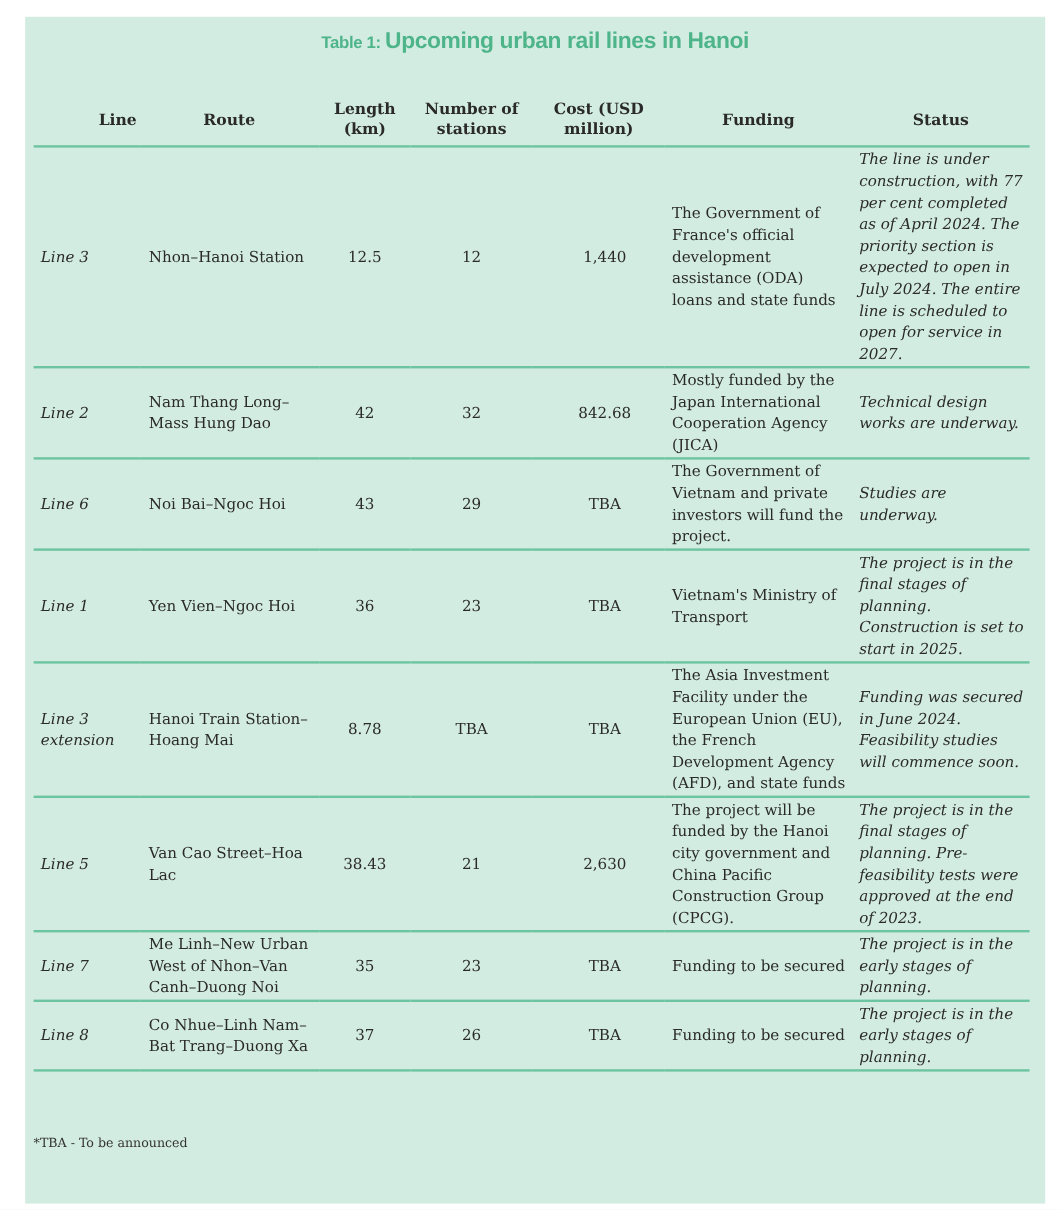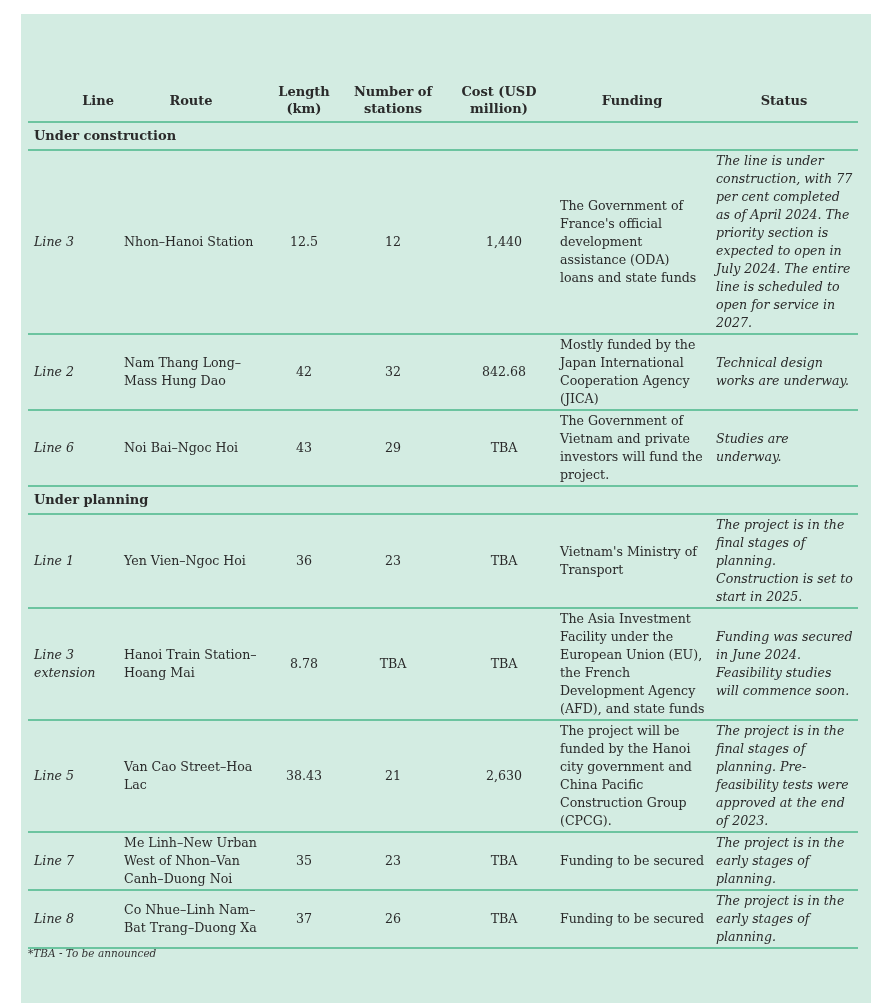--- a/index.html
+++ b/index.html
@@ -40,47 +40,47 @@
   }
   td.c-line { padding-left: 6px; width: 78px; font-style: italic; }
   td.c-route { width: 138px; padding-left: 8px; }
   td.c-len, td.c-st, td.c-cost { text-align: center; }
   td.c-len { width: 68px; }
   td.c-st { width: 94px; }
   td.c-cost { width: 92px; padding-left: 14px; }
   td.c-fund { width: 146px; padding-left: 6px; }
   td.c-status { padding-left: 6px; font-style: italic; }
   .note {
-    position: absolute; left: 7px; font-style: italic;
+    position: absolute; left: 7px; 
     font-size: 10.5px; color: #333;
   }
   .note.tba { top: 933px; }
   .note.src { top: 1002px; }
 </style>
 </head>
 <body>
 
 <div class="panel">
+  <div class="title">
+    <span class="prefix">Table 1: </span><span>Upcoming urban rail lines in Hanoi</span>
+  </div>
 
   <table>
     <thead>
       <tr>
         <th class="col-line">Line</th>
         <th>Route</th>
         <th>Length (km)</th>
         <th>Number of stations</th>
         <th>Cost (USD million)</th>
         <th>Funding</th>
         <th>Status</th>
       </tr>
     </thead>
     <tbody id="tbody">
-        <tr>
-          <td colspan="7" class="section">Under construction</td>
-        </tr>
         <tr>
           <td class="c-line">Line 3</td>
           <td class="c-route">Nhon–Hanoi Station</td>
           <td class="c-len">12.5</td>
           <td class="c-st">12</td>
           <td class="c-cost">1,440</td>
           <td class="c-fund">The Government of France's official development assistance (ODA) loans and state funds</td>
           <td class="c-status">The line is under construction, with 77 per cent completed as of April 2024. The priority section is expected to open in July 2024. The entire line is scheduled to open for service in 2027.</td>
         </tr>
         <tr>
@@ -93,23 +93,20 @@
           <td class="c-status">Technical design works are underway.</td>
         </tr>
         <tr>
           <td class="c-line">Line 6</td>
           <td class="c-route">Noi Bai–Ngoc Hoi</td>
           <td class="c-len">43</td>
           <td class="c-st">29</td>
           <td class="c-cost">TBA</td>
           <td class="c-fund">The Government of Vietnam and private investors will fund the project.</td>
           <td class="c-status">Studies are underway.</td>
-        </tr>
-        <tr>
-          <td colspan="7" class="section">Under planning</td>
         </tr>
         <tr>
           <td class="c-line">Line 1</td>
           <td class="c-route">Yen Vien–Ngoc Hoi</td>
           <td class="c-len">36</td>
           <td class="c-st">23</td>
           <td class="c-cost">TBA</td>
           <td class="c-fund">Vietnam's Ministry of Transport</td>
           <td class="c-status">The project is in the final stages of planning. Construction is set to start in 2025.</td>
         </tr>

